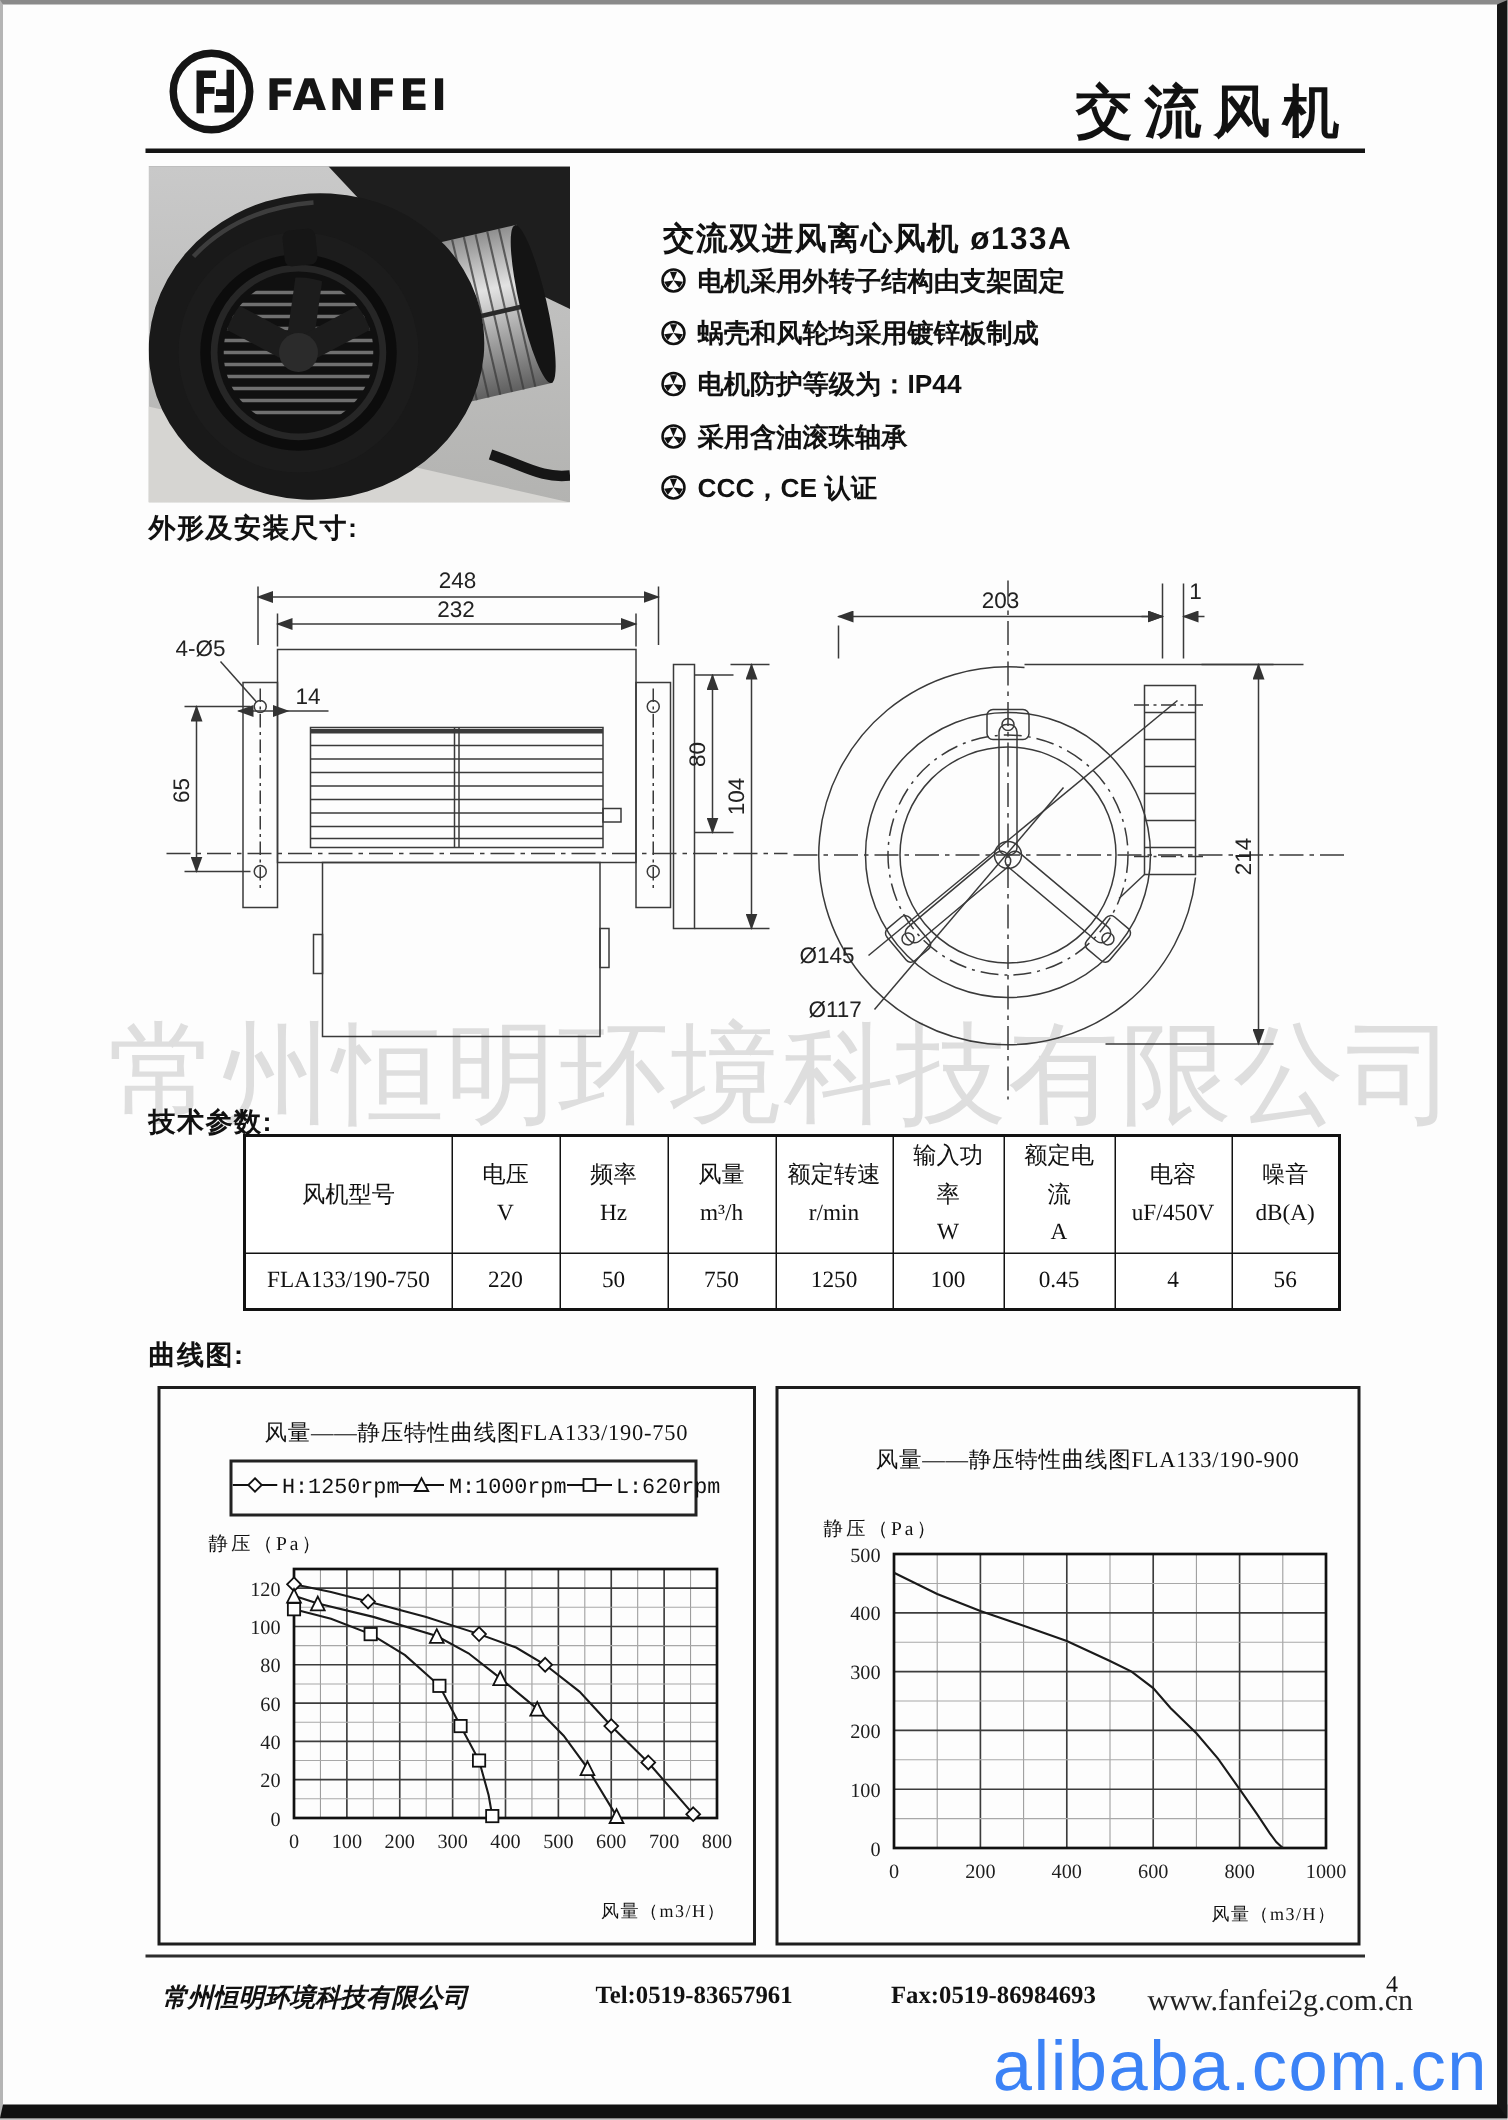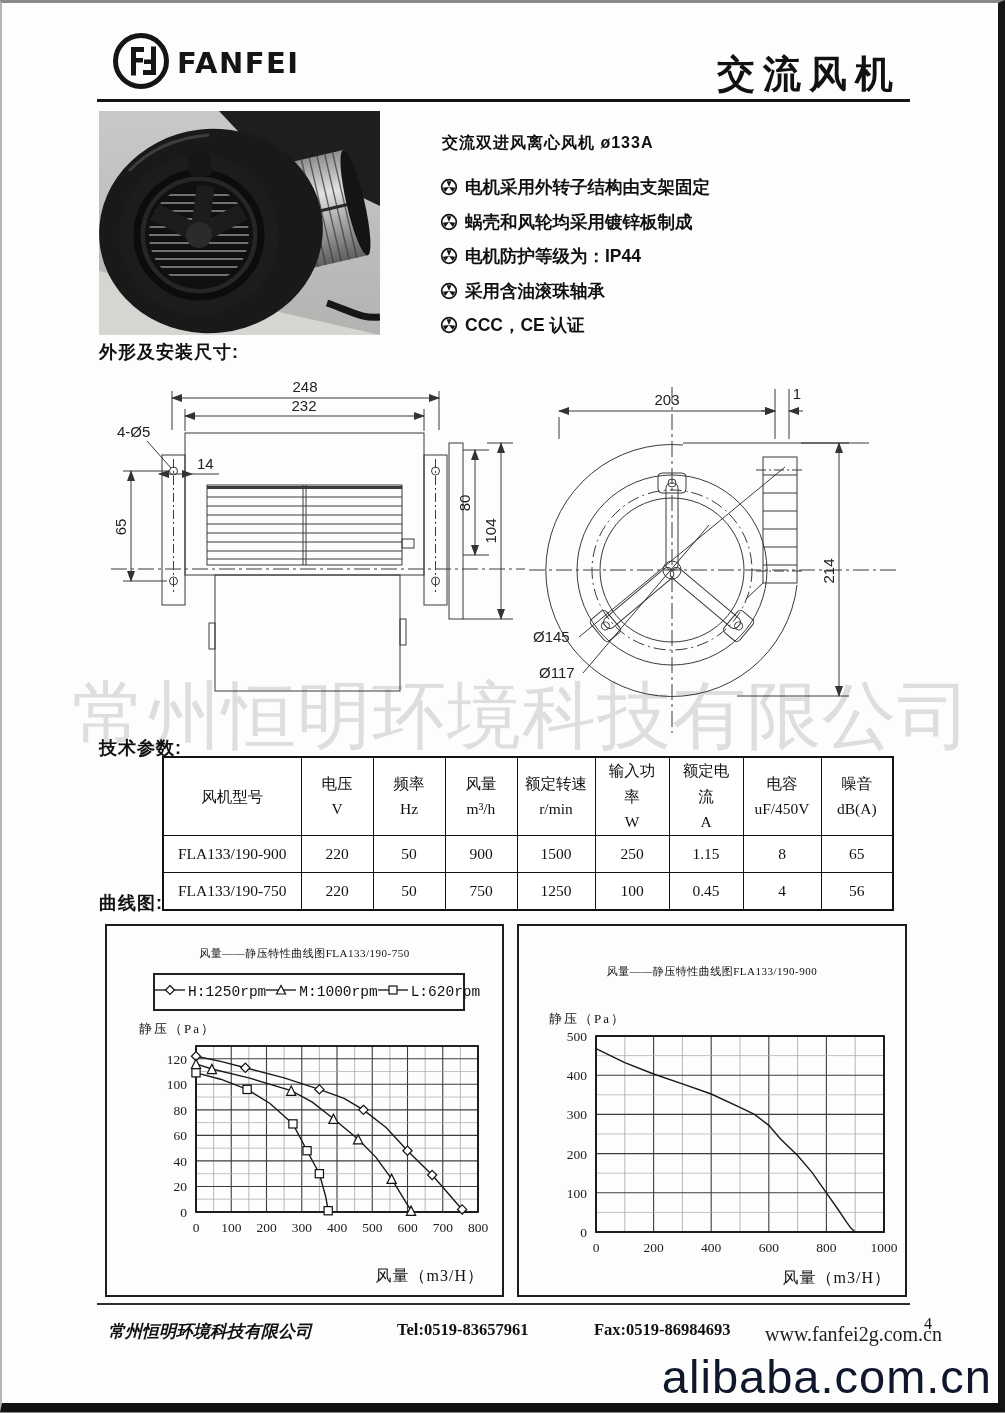--- a/index.html
+++ b/index.html
@@ -6,48 +6,48 @@
   .page{position:relative;width:1005px;height:1412px;background:#fdfdfd;margin:0 auto;
         box-sizing:border-box;overflow:hidden;
         border-top:3px solid #8a8a8a;border-left:2px solid #b5b5b5;
         border-right:7px solid #161616;border-bottom:9px solid #111;
         font-family:"Liberation Serif",serif;color:#111;}
   .abs{position:absolute;}
   
   .doc-title{right:97px;top:46px;font-size:38px;font-weight:600;letter-spacing:8px;font-family:Liberation Mono, monospace;}
   .header-rule{left:95px;top:96px;width:813px;height:3px;background:#141414;}
   
-  .prod-title{left:440px;top:130px;font-size:16px;font-weight:bold;font-family:"Liberation Sans",sans-serif;letter-spacing:1px;}
+  .prod-title{left:440px;top:142px;font-size:21px;font-weight:bold;font-family:"Liberation Sans",sans-serif;letter-spacing:1px;}
   .features{left:438px;top:172px;width:470px;font-family:"Liberation Sans",sans-serif;}
   .feat{display:flex;align-items:center;gap:7px;margin-bottom:10.5px;font-size:17.5px;font-weight:bold;}
   .fan-ic{flex:0 0 auto;}
   
   .sec-head{font-size:18px;font-weight:bold;font-family:"Liberation Sans",sans-serif;letter-spacing:1px;z-index:6;}
   
   .wm-company{left:70px;top:664px;font-size:74px;white-space:nowrap;letter-spacing:1px;
               color:rgba(50,50,50,0.15);z-index:5;font-family:"Liberation Serif",serif;}
-  .wm-alibaba{right:6px;top:1346px;font-size:47px;color:#0f172a;font-family:"Liberation Sans",sans-serif;letter-spacing:1px;z-index:8;}
+  .wm-alibaba{right:6px;top:1346px;font-size:47px;color:#3b82f6;font-family:"Liberation Sans",sans-serif;letter-spacing:1px;z-index:8;}
   
   .drawing-svg{left:95px;top:372px;z-index:1;}
   .drawing-svg text{font-family:"Liberation Sans",sans-serif;font-size:15px;fill:#222;}
   
   .spec-table{left:160px;top:753px;border-collapse:collapse;z-index:4;background:#fff;
               font-family:"Liberation Serif",serif;}
   .spec-table th,.spec-table td{border:1.6px solid #121212;text-align:center;padding:0 6px;}
   .spec-table{border:2.5px solid #121212;}
   .spec-table th{height:62px;font-weight:normal;font-size:15.5px;line-height:1.65;}
   .spec-table td{height:36px;font-size:15.5px;}
   
   .chart-box{border:2px solid #1d1d1d;background:#fdfdfd;z-index:4;}
-  .chart-title{position:absolute;width:100%;text-align:center;font-size:11px;letter-spacing:.5px;}
+  .chart-title{position:absolute;width:100%;text-align:center;font-size:15px;letter-spacing:.5px;padding-left:13px;}
   .legend-box{position:absolute;border:2px solid #222;display:flex;align-items:center;
               justify-content:space-evenly;font-family:"Liberation Mono",monospace;font-size:14.5px;}
   .legend-item{display:flex;gap:3px;}
   .axis-label{position:absolute;font-size:13px;letter-spacing:2px;}
-  .xaxis-label{position:absolute;font-size:16px;letter-spacing:1px;}
+  .xaxis-label{position:absolute;font-size:12px;letter-spacing:1px;}
   .chart-svg text{font-family:"Liberation Serif",serif;}
   
   .footer-rule{left:95px;top:1300px;width:813px;height:2px;background:#2d2d2d;}
   .ft{font-size:16.5px;font-weight:bold;}
   .ft-company{left:106px;top:1317px;font-style:italic;font-size:17px;}
   .ft-site{left:763px;top:1320px;font-weight:normal;font-size:20px;color:#222;}
   .ft-page{left:922px;top:1312px;font-weight:normal;font-size:16px;}
 </style>
 </head>
 <body>
@@ -375,31 +375,20 @@
             <div>电容</div>
             <div>uF/450V</div>
           </th>
         <th>
             <div>噪音</div>
             <div>dB(A)</div>
           </th>
       </tr>
     </thead>
     <tbody>
-      <tr>
-        <td>FLA133/190-900</td>
-        <td>220</td>
-        <td>50</td>
-        <td>900</td>
-        <td>1500</td>
-        <td>250</td>
-        <td>1.15</td>
-        <td>8</td>
-        <td>65</td>
-      </tr>
       <tr>
         <td>FLA133/190-750</td>
         <td>220</td>
         <td>50</td>
         <td>750</td>
         <td>1250</td>
         <td>100</td>
         <td>0.45</td>
         <td>4</td>
         <td>56</td>

